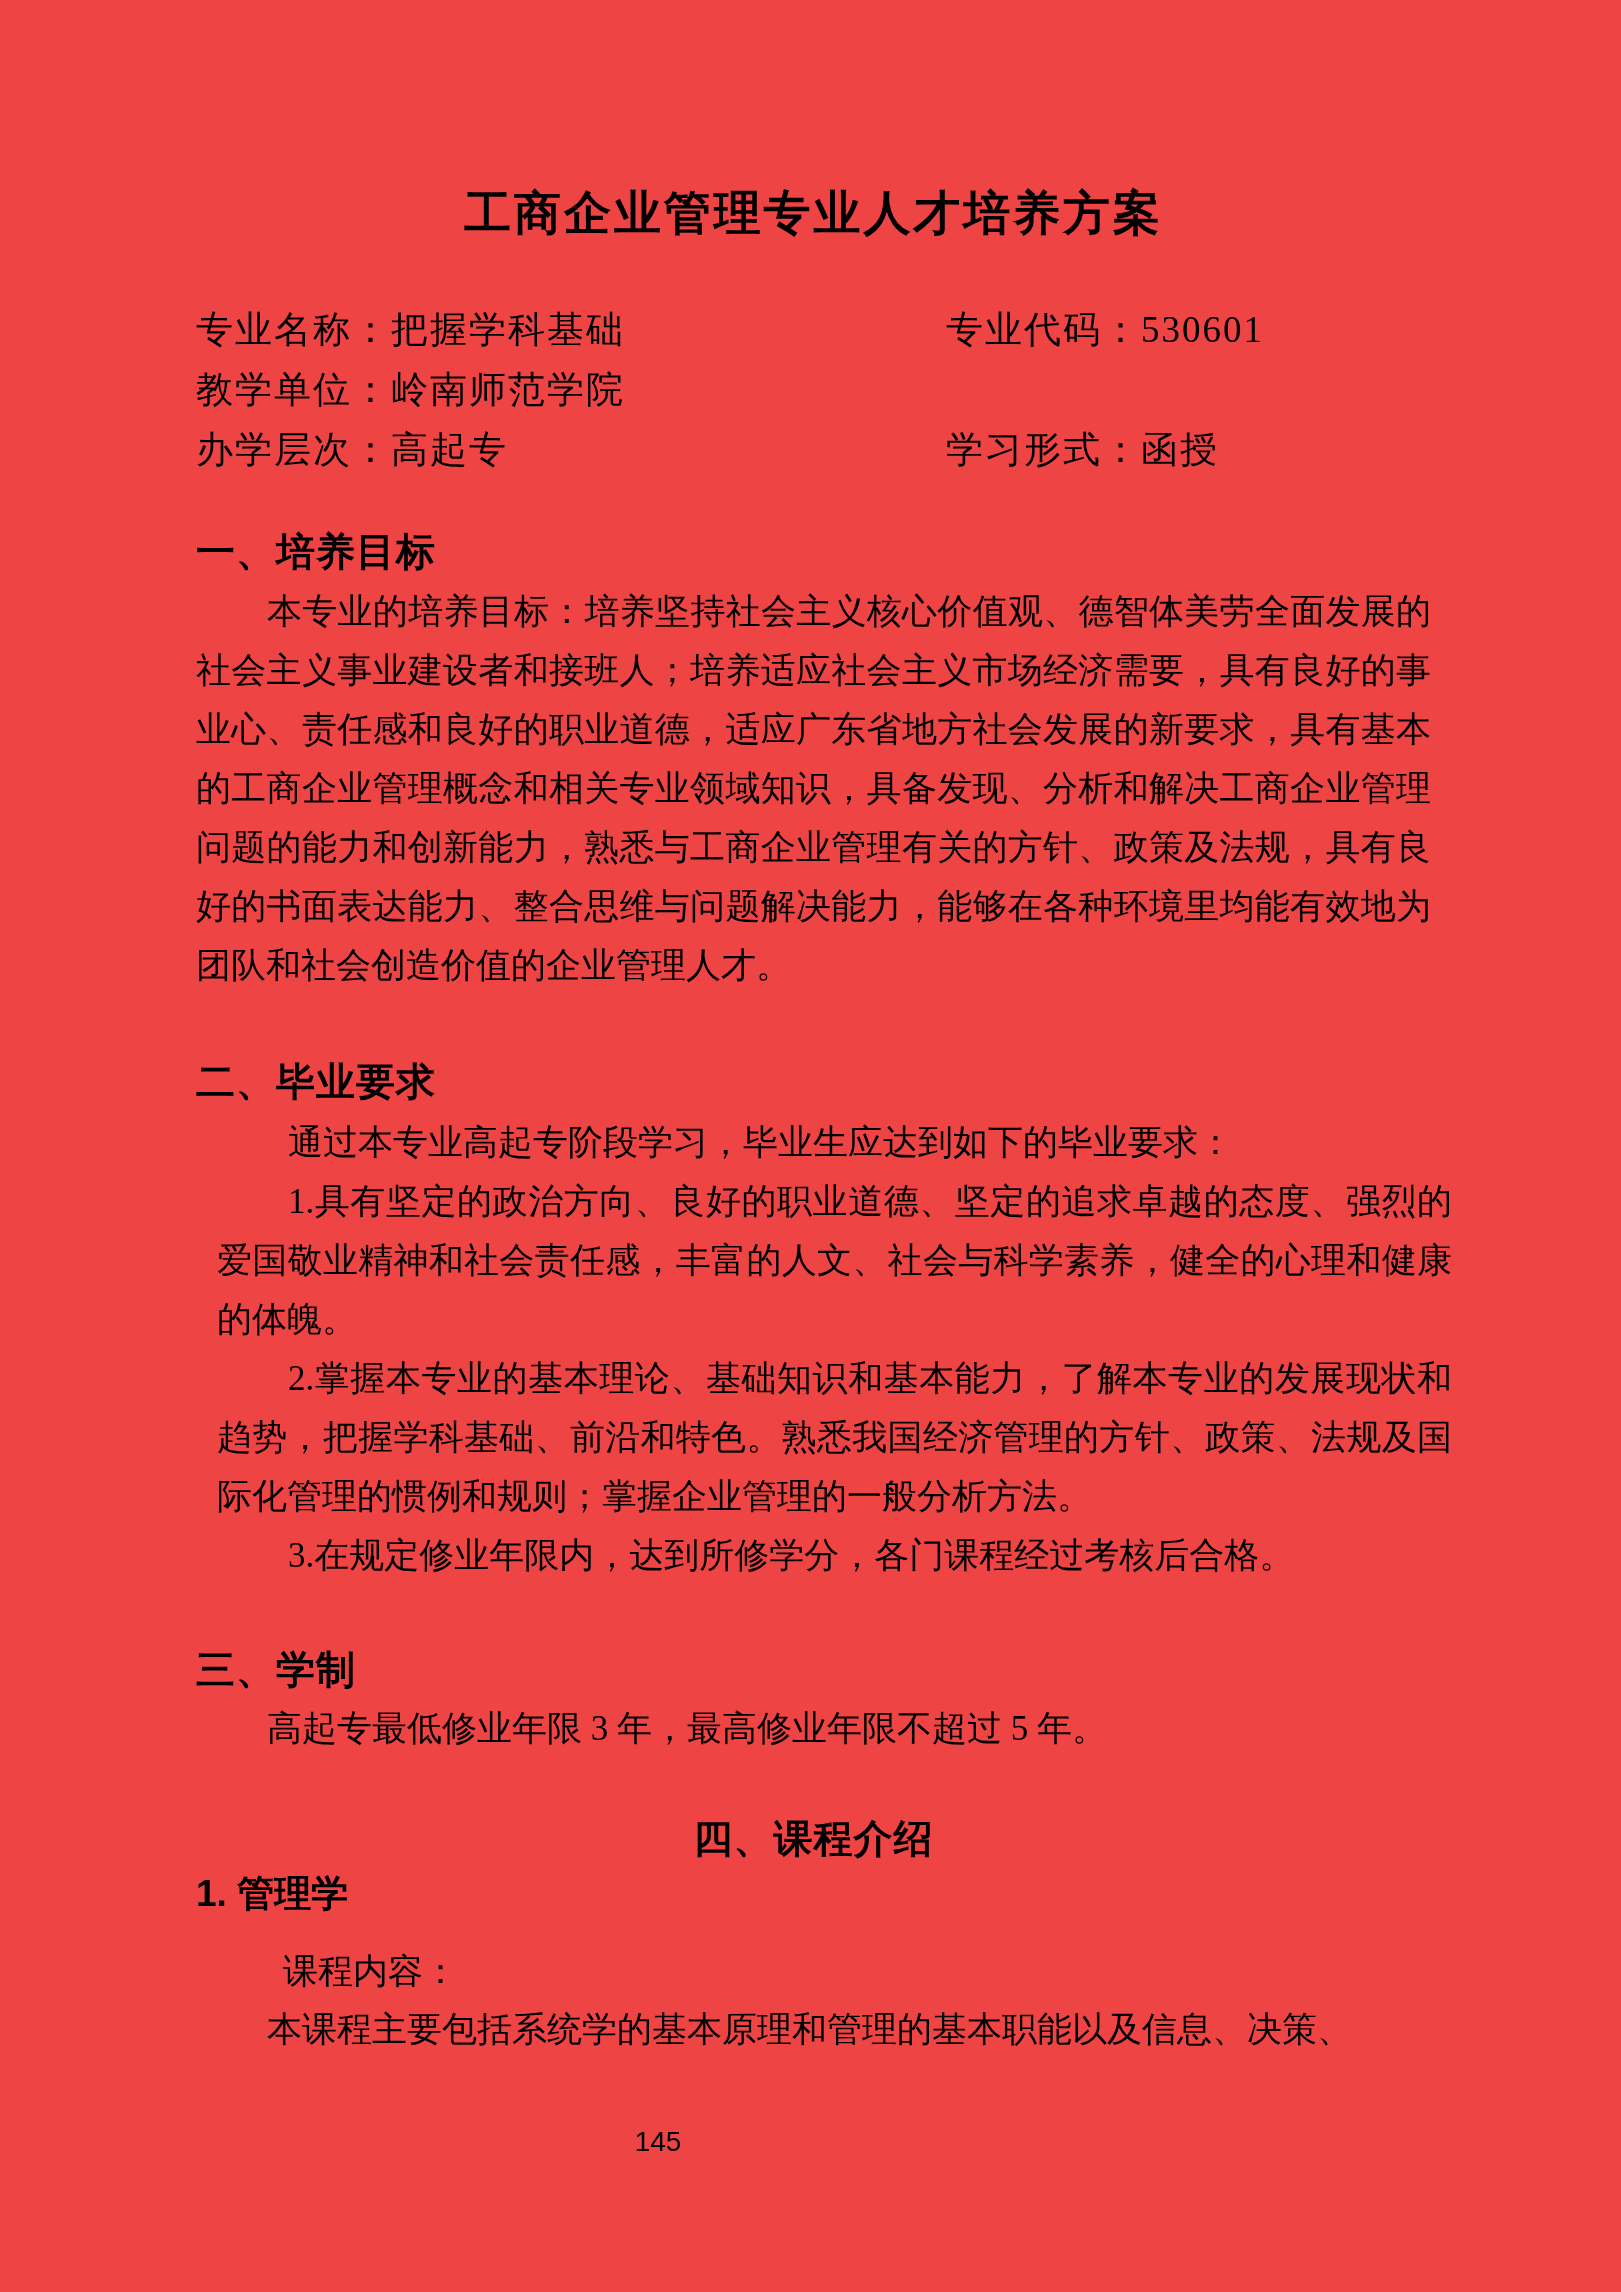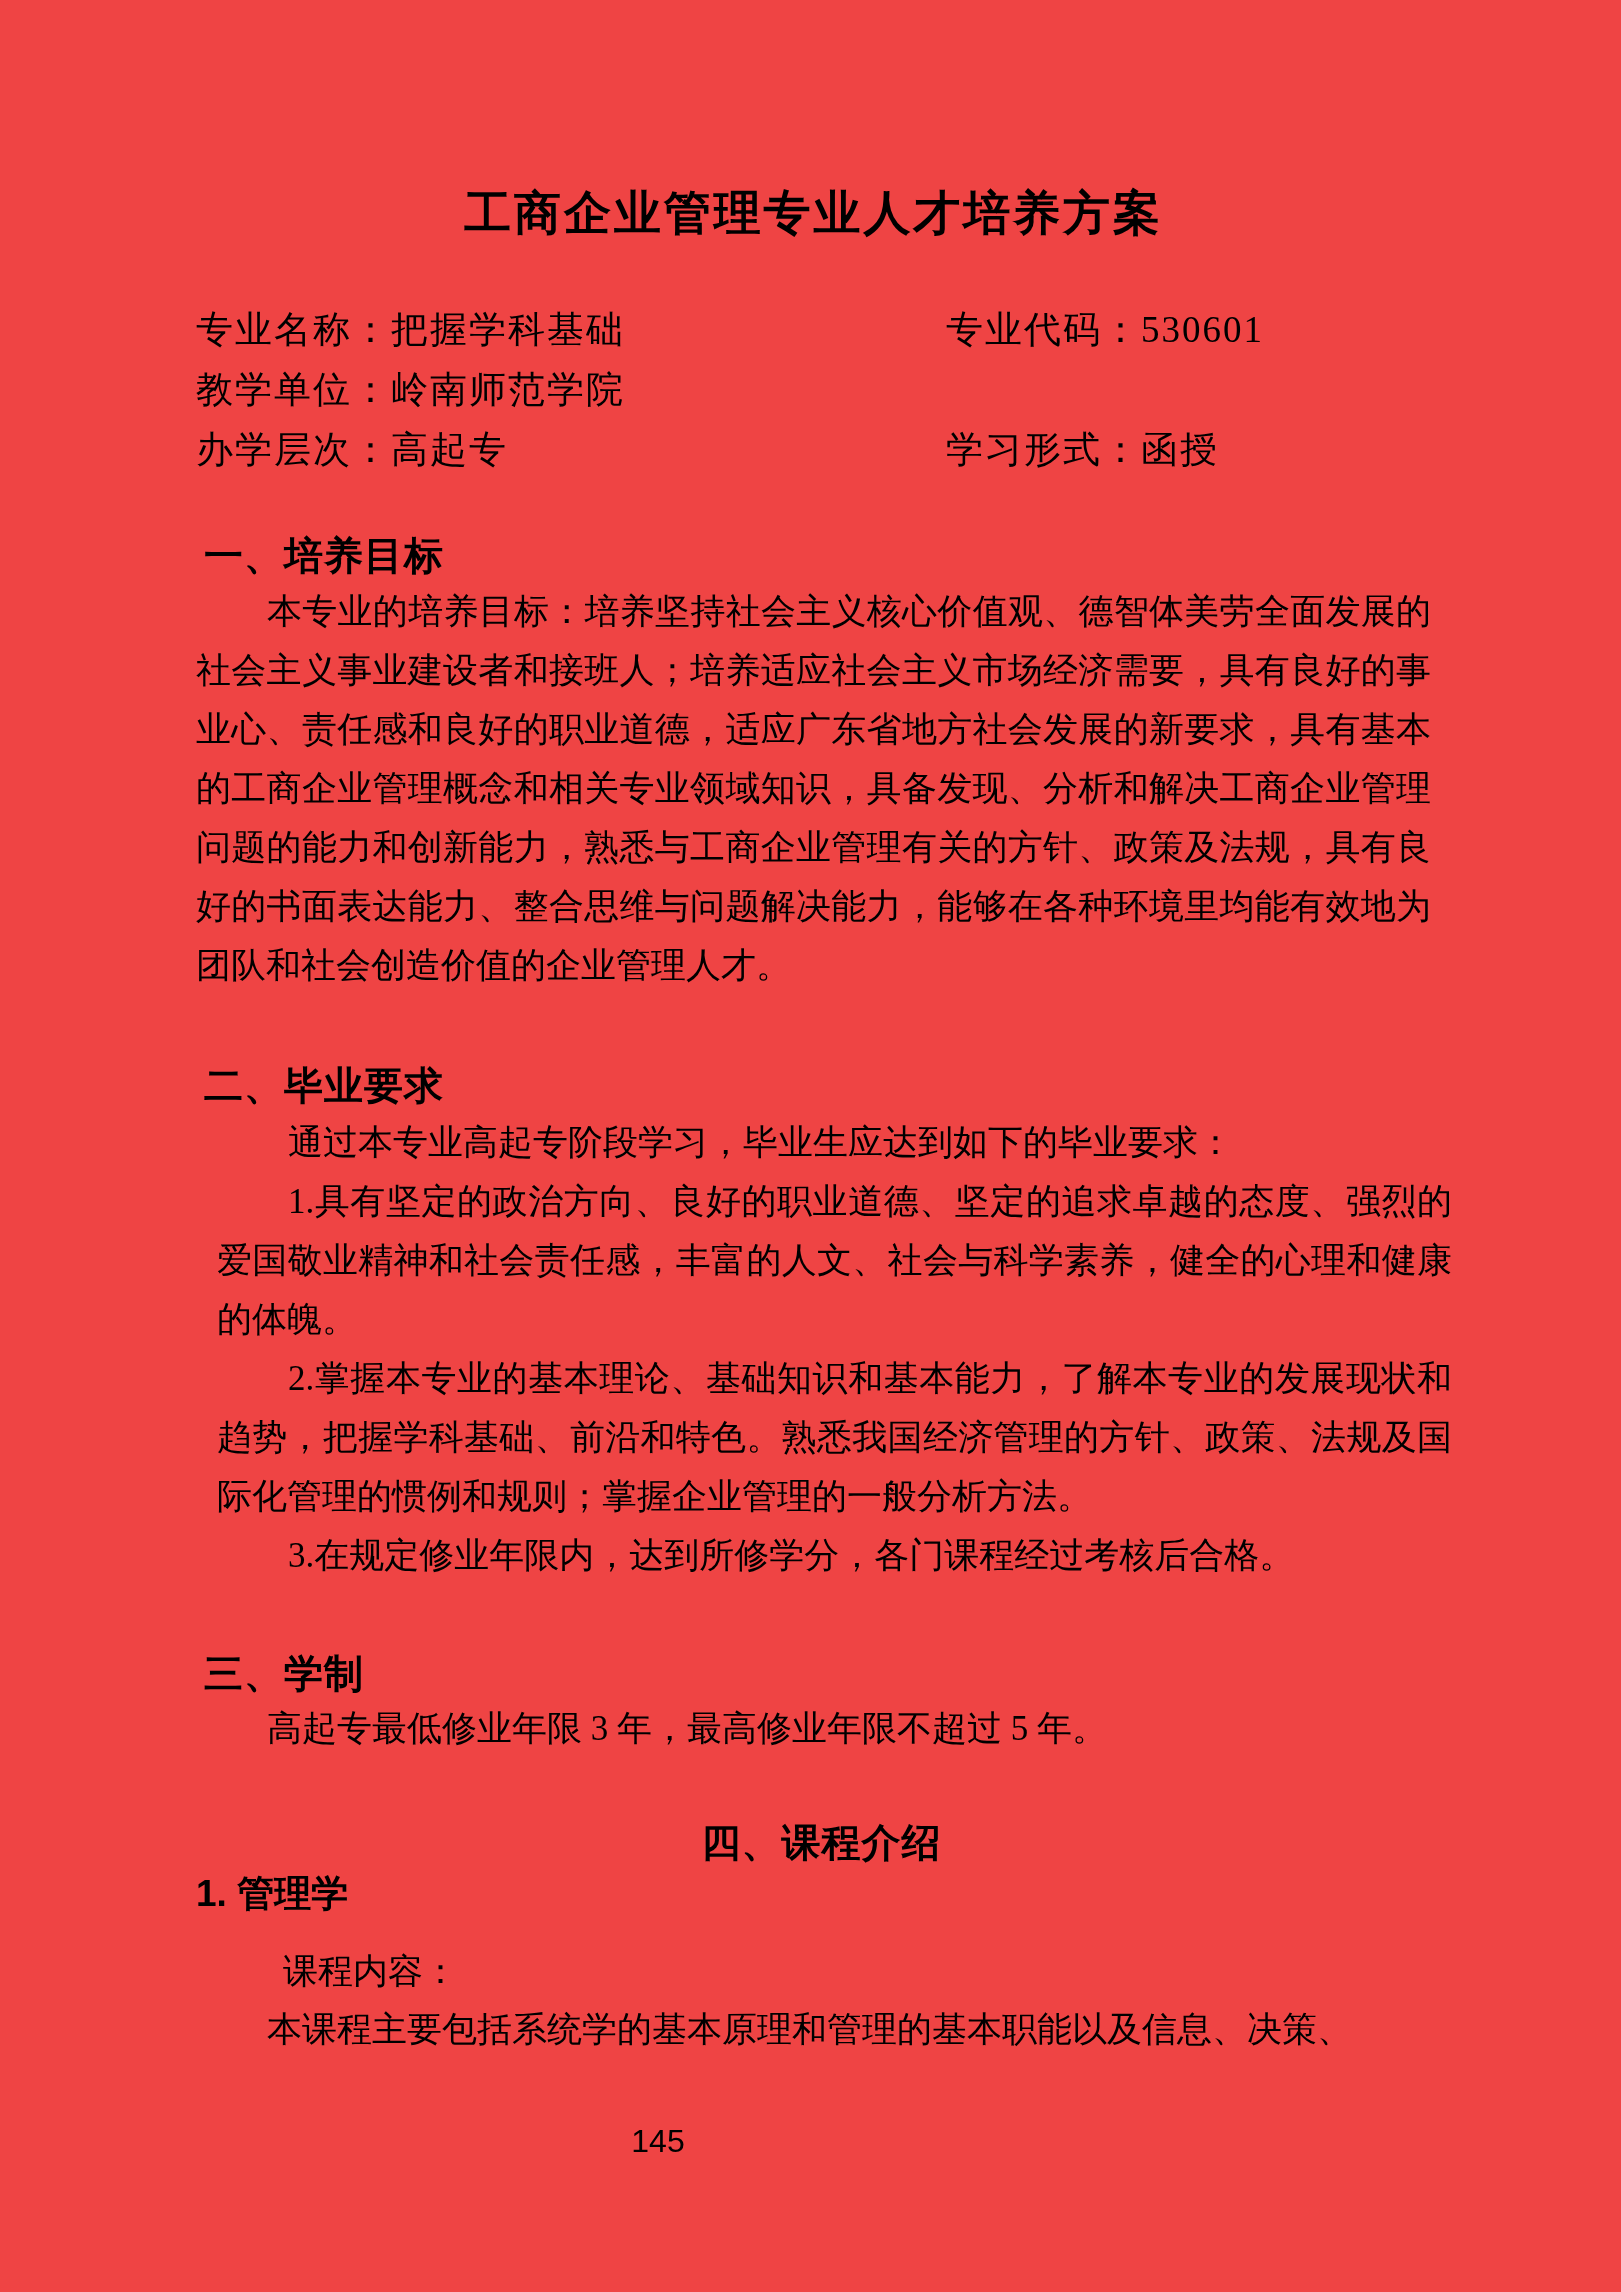--- a/index.html
+++ b/index.html
@@ -45,22 +45,22 @@
     height: 60px;
     line-height: 60px;
   }
   .meta-cell-left { width: 750px; }
   .meta-cell-right { flex: 1; }
 
   .sec-heading {
     position: absolute;
     left: 196px;
     width: 1235px;
-    margin: 8px;
-    font-family: Liberation Mono, monospace;
+    margin: 0;
+    font-family: Liberation Serif, serif;
     font-weight: bold;
     font-size: 39px;
     line-height: 45px;
     letter-spacing: 1px;
   }
   .h-sec1 { top: 529px; }
   .h-sec2 { top: 1059px; }
   .h-sec3 { top: 1647px; }
   .h-sec4 { top: 1816px; text-align: center; }
 
@@ -110,21 +110,21 @@
     text-indent: 71px;
     text-align: justify;
   }
   .page-num {
     position: absolute;
     top: 2125px;
     left: 0;
     width: 1316px;
     text-align: center;
     font-family: "Liberation Sans", sans-serif;
-    font-size: 32px;
+    font-size: 28px;
     line-height: 33px;
   }
 </style>
 </head>
 <body>
 
 <div class="page">
 
   <h1 class="doc-title">工商企业管理专业人才培养方案</h1>
 

